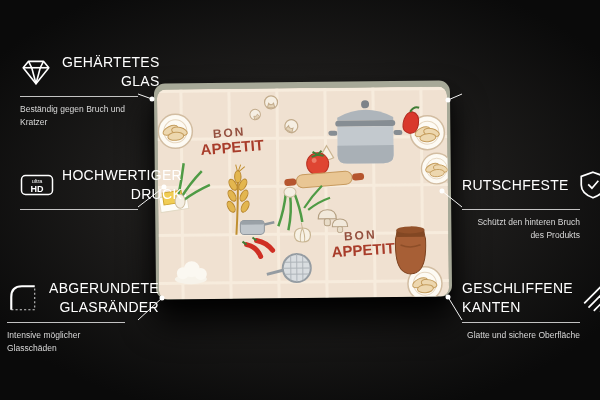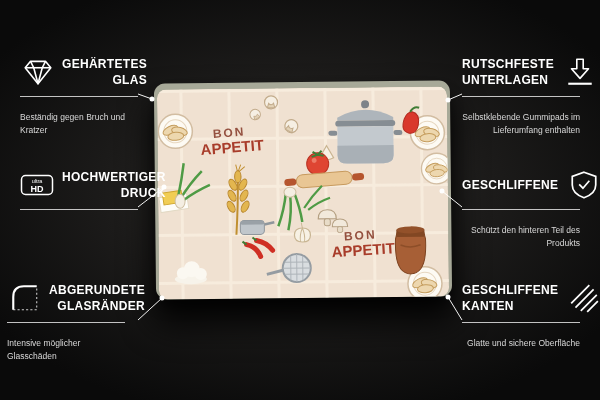--- a/index.html
+++ b/index.html
@@ -23,26 +23,26 @@
   .board svg { display:block; width:100%; height:100%; border-radius:9px; }
 
   
   .connectors { position:absolute; left:0; top:0; width:600px; height:400px; z-index:3; pointer-events:none; }
   .connectors line { stroke:#ffffff; stroke-width:1; opacity:0.95; }
   .connectors circle { fill:#ffffff; }
 
   
   .callout { position:absolute; width:118px; color:#fff; z-index:4; }
   .co-head { display:flex; align-items:center; gap:8px; height:36px; }
-  .icon { width:34px; height:34px; flex:0 0 34px; display:flex; align-items:center; justify-content:flex-end; }
-  .title { flex:1; font-size:12px; font-weight:bold; letter-spacing:0.3px; line-height:1.35; }
+  .icon { width:34px; height:34px; flex:0 0 34px; display:flex; align-items:center; justify-content:flex-start; }
+  .title { flex:1; font-size:14px; font-weight:normal; letter-spacing:0.3px; line-height:1.35; }
   .callout.left  .title { text-align:right; }
   .callout.right .title { text-align:left; }
   .divider { border-top:1px solid rgba(255,255,255,0.75); margin-top:6px; }
-  .desc { font-size:8.5px; color:#d9d9d9; line-height:1.55; margin-top:14px; }
+  .desc { font-size:8.5px; color:#d9d9d9; line-height:1.55; margin-top:6px; }
   .callout.right .desc { text-align:right; }
 </style>
 </head>
 <body>
 
 <div class="stage">
 
   <div class="board">
     <svg viewBox="0 0 290 210" preserveAspectRatio="none">
       <defs>
@@ -273,46 +273,33 @@
           <path d="M4 26 V14 Q4 4 14 4 H26" fill="none" stroke="#fff" stroke-width="2"></path>
           <path d="M4 26 H26 V4" fill="none" stroke="#fff" stroke-width="1" stroke-dasharray="2 2" opacity="0.8"></path>
         </svg>
       </div>
       <div class="title">ABGERUNDETE GLASRÄNDER</div>
     </div>
     <div class="divider"></div>
     <div class="desc">Intensive möglicher Glasschäden</div>
   </div>
 
-  <div class="callout right" style="top:54px;left:462px">
-    <div class="co-head">
-      <div class="title">RUTSCHFESTE UNTERLAGEN</div>
-      <div class="icon">
-        <svg viewBox="0 0 30 30" width="32" height="32">
-          <path d="M12 3 h6 v9 h5 l-8 9 -8 -9 h5 z" fill="none" stroke="#fff" stroke-width="1.5" stroke-linejoin="round"></path>
-          <line x1="4" y1="26" x2="26" y2="26" stroke="#fff" stroke-width="2"></line>
-        </svg>
-      </div>
-    </div>
-    <div class="divider"></div>
-    <div class="desc">Selbstklebende Gummipads im Lieferumfang enthalten</div>
-  </div>
 
   <div class="callout right" style="top:167px;left:462px">
     <div class="co-head">
-      <div class="title">GESCHLIFFENE</div>
+      <div class="title">RUTSCHFESTE</div>
       <div class="icon">
         <svg viewBox="0 0 30 30" width="32" height="32">
           <path d="M15 3 L26 7 V15 Q26 23 15 27 Q4 23 4 15 V7 Z" fill="none" stroke="#fff" stroke-width="1.6"></path>
           <path d="M10.5 14.5 L14 18 L20 11" fill="none" stroke="#fff" stroke-width="1.6"></path>
         </svg>
       </div>
     </div>
     <div class="divider"></div>
-    <div class="desc">Schützt den hinteren Teil des Produkts</div>
+    <div class="desc">Schützt den hinteren Bruch des Produkts</div>
   </div>
 
   <div class="callout right" style="top:280px;left:462px">
     <div class="co-head">
       <div class="title">GESCHLIFFENE KANTEN</div>
       <div class="icon">
         <svg viewBox="0 0 30 30" width="32" height="32">
           <g stroke="#fff" stroke-width="1.6">
             <line x1="3" y1="20" x2="20" y2="3"></line>
             <line x1="7" y1="24" x2="24" y2="7"></line>

